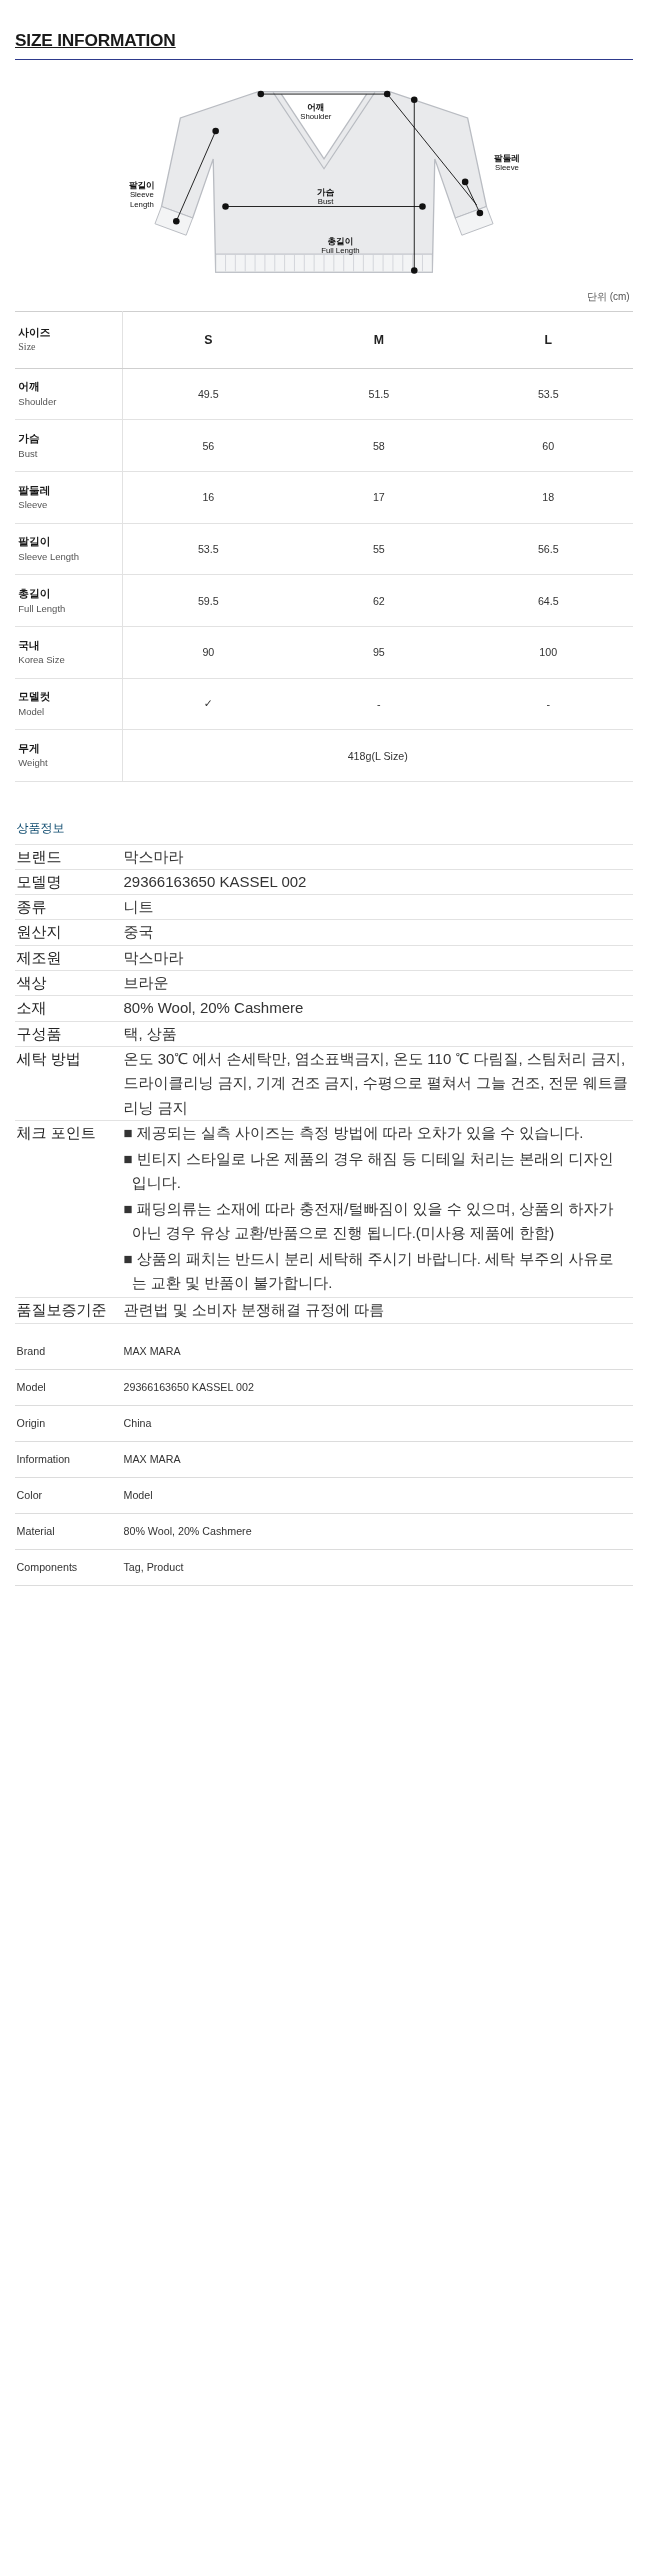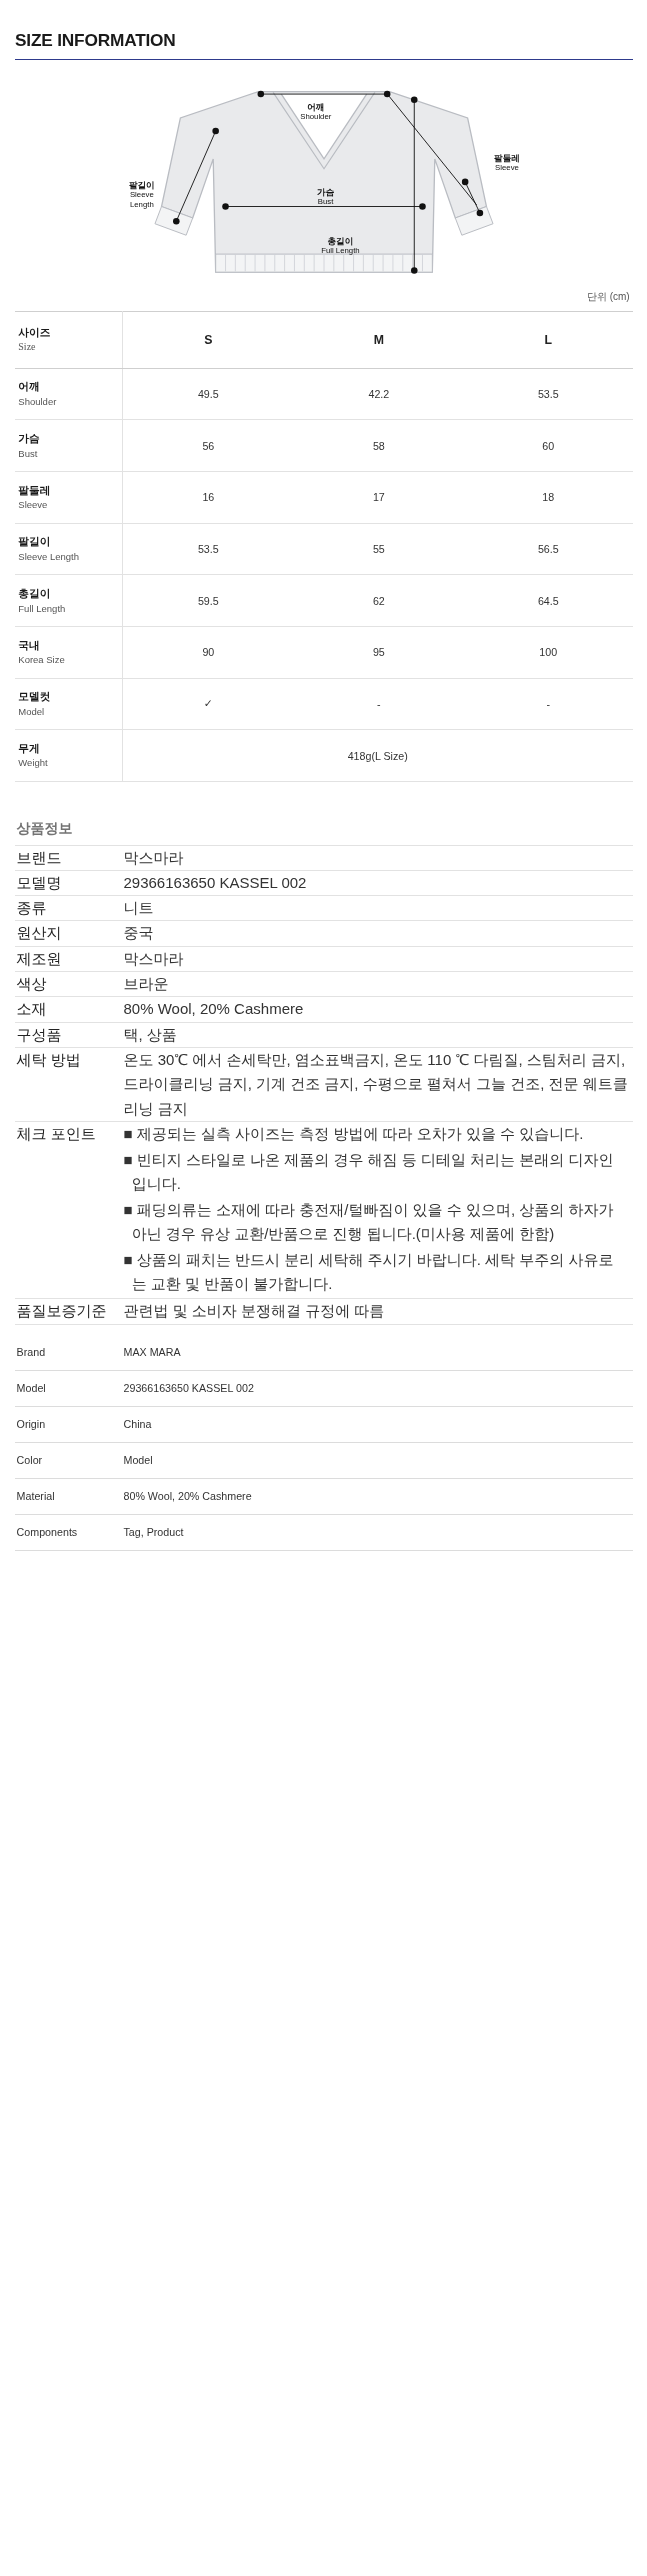--- a/index.html
+++ b/index.html
@@ -21,20 +21,21 @@
 
   
   .section-head {
     font-size: 17.3px;
     font-weight: bold;
     color: #1a1a1a;
     letter-spacing: -0.2px;
     padding-bottom: 8.2px;
     border-bottom: 1.6px solid #2e3a8c;
     margin: 0 0 0 0;
+    text-decoration: underline;
   }
   .section-head.spaced { margin-top: 46px; }
   .sec-gap-top { height: 30px; }
 
   
   .diagram-wrap {
     position: relative;
     height: 220px;
     margin-top: 6.6px;
   }
@@ -81,23 +82,23 @@
   }
   .size-table thead th:first-child { font-size: 10.7px; margin-top: 16px; }
   .ko { display: block; }
   .en { display: block; font-weight: normal; font-size: 9.5px; color: #555; }
   .hdr-ko { display:block; }
   .hdr-en { display:block; font-weight: normal; font-size: 10px; color:#555;font-family:Liberation Serif, serif; }
   .weight-row td.span { text-align: center; }
 
   
   .info-head {
-    font-size: 14px;
-    font-weight: bold;
-    color: #737373;
+    font-size: 12px;
+    font-weight: normal;
+    color: #0c4a6e;
     margin: 0 0 6.6px 1.6px;
   }
   .info-table td {
     border-top: 0.8px solid #e2e2e2;
     font-size: 15px;
     color: #333;
     padding: 0 5px;
     vertical-align: top;
     line-height: 1.62;
   }
@@ -221,21 +222,21 @@
         <th>L</th>
       </tr>
     </thead>
     <tbody>
       <tr>
         <td>
           <span class="ko">어깨</span>
           <span class="en">Shoulder</span>
         </td>
         <td>49.5</td>
-        <td>42.2</td>
+        <td>51.5</td>
         <td>53.5</td>
       </tr>
       <tr>
         <td>
           <span class="ko">가슴</span>
           <span class="en">Bust</span>
         </td>
         <td>56</td>
         <td>58</td>
         <td>60</td>
@@ -361,20 +362,24 @@
       </tr>
       <tr>
         <td class="label">Model</td>
         <td class="value">29366163650 KASSEL 002</td>
       </tr>
       <tr>
         <td class="label">Origin</td>
         <td class="value">China</td>
       </tr>
       <tr>
+        <td class="label">Information</td>
+        <td class="value">MAX MARA</td>
+      </tr>
+      <tr>
         <td class="label">Color</td>
         <td class="value">Model</td>
       </tr>
       <tr>
         <td class="label">Material</td>
         <td class="value">80% Wool, 20% Cashmere</td>
       </tr>
       <tr>
         <td class="label">Components</td>
         <td class="value">Tag, Product</td>

